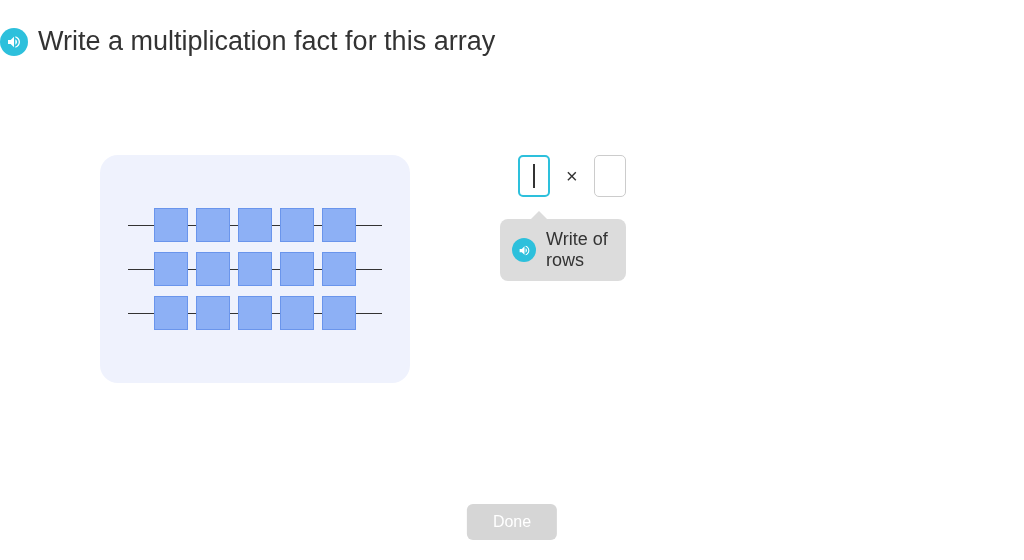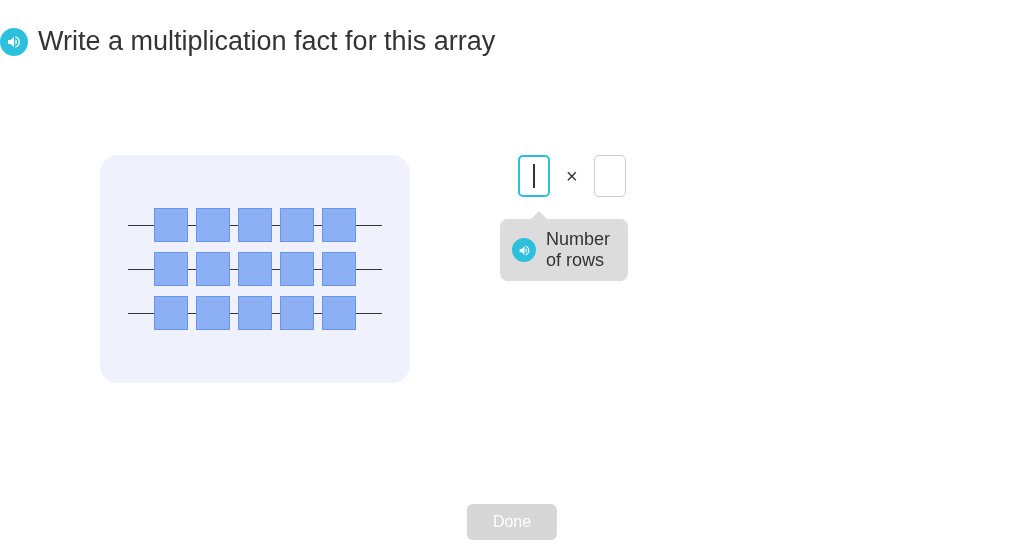--- a/index.html
+++ b/index.html
@@ -210,18 +210,18 @@
       <div class="input-box">
         <span></span>
       </div>
     </div>
     <div class="tooltip">
       <div class="speaker-icon">
         <svg viewBox="0 0 24 24">
             <path d="M3 9v6h4l5 5V4L7 9H3zm13.5 3c0-1.8-1-3.3-2.5-4v8c1.5-.7 2.5-2.2 2.5-4zM14 3.2v2c2.9.9 5 3.5 5 6.8s-2.1 5.9-5 6.8v2c4-.9 7-4.5 7-8.8s-3-7.9-7-8.8z"></path>
           </svg>
       </div>
-      <span class="tooltip-text">Number of rows</span>
+      <span class="tooltip-text">Write of rows</span>
     </div>
   </div>
 </div>
 
 <button class="done-button">Done</button>
 
 </body></html>

